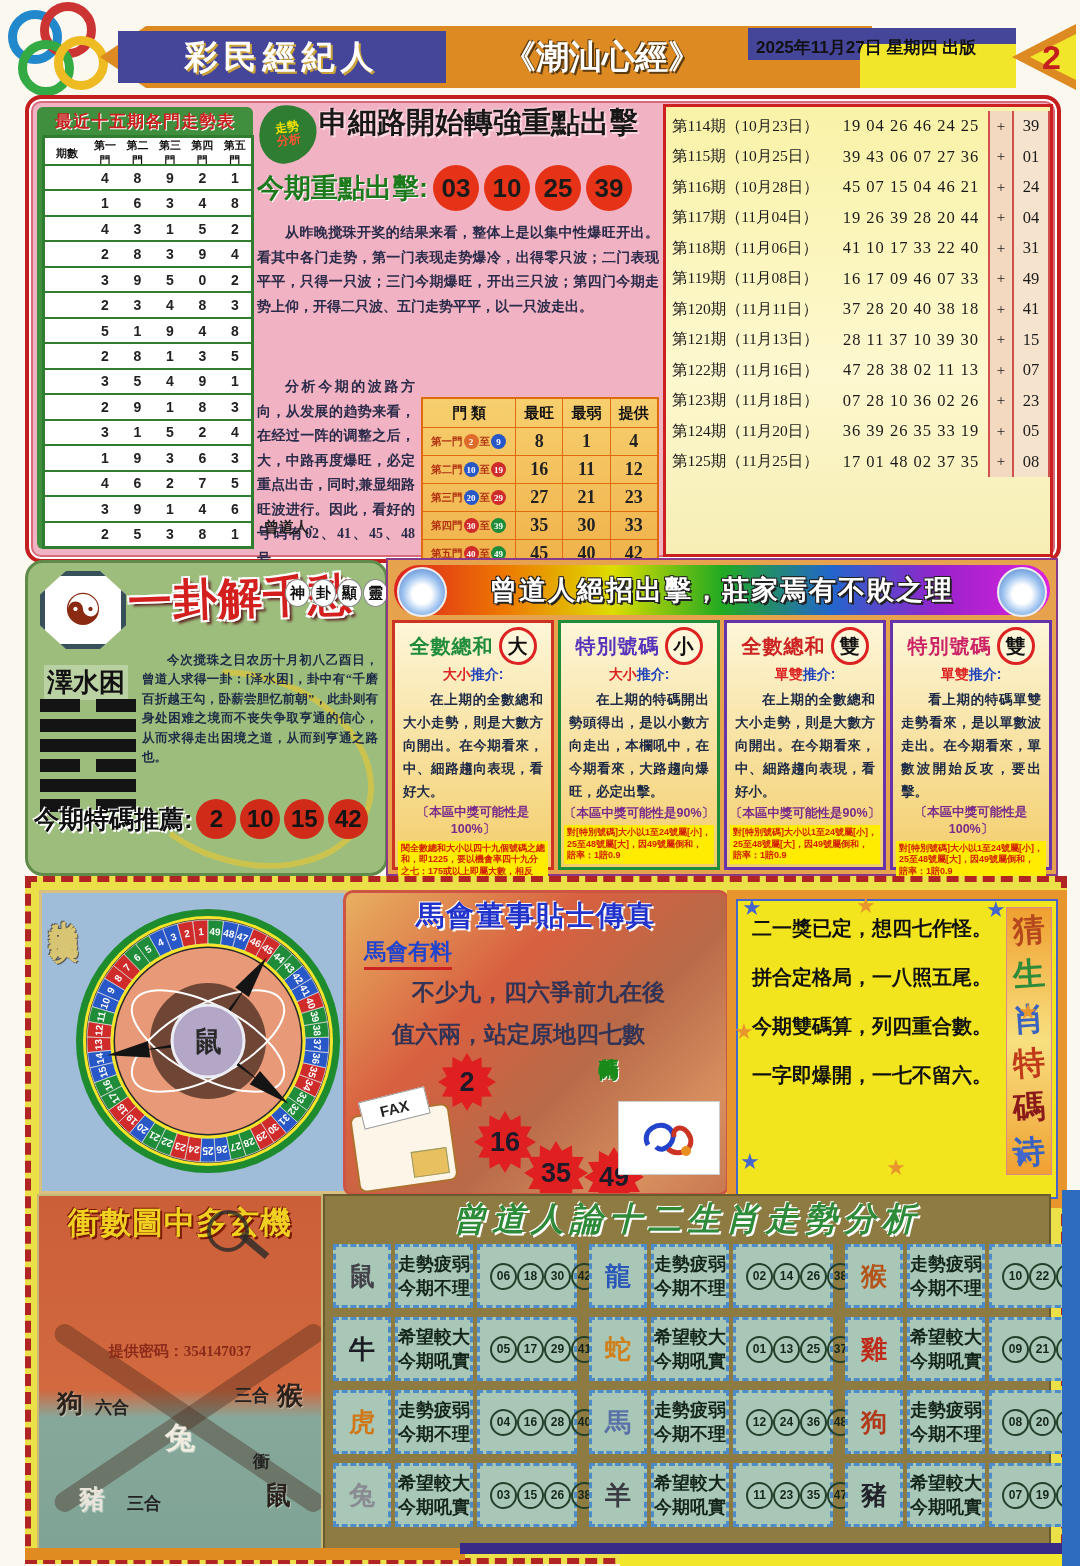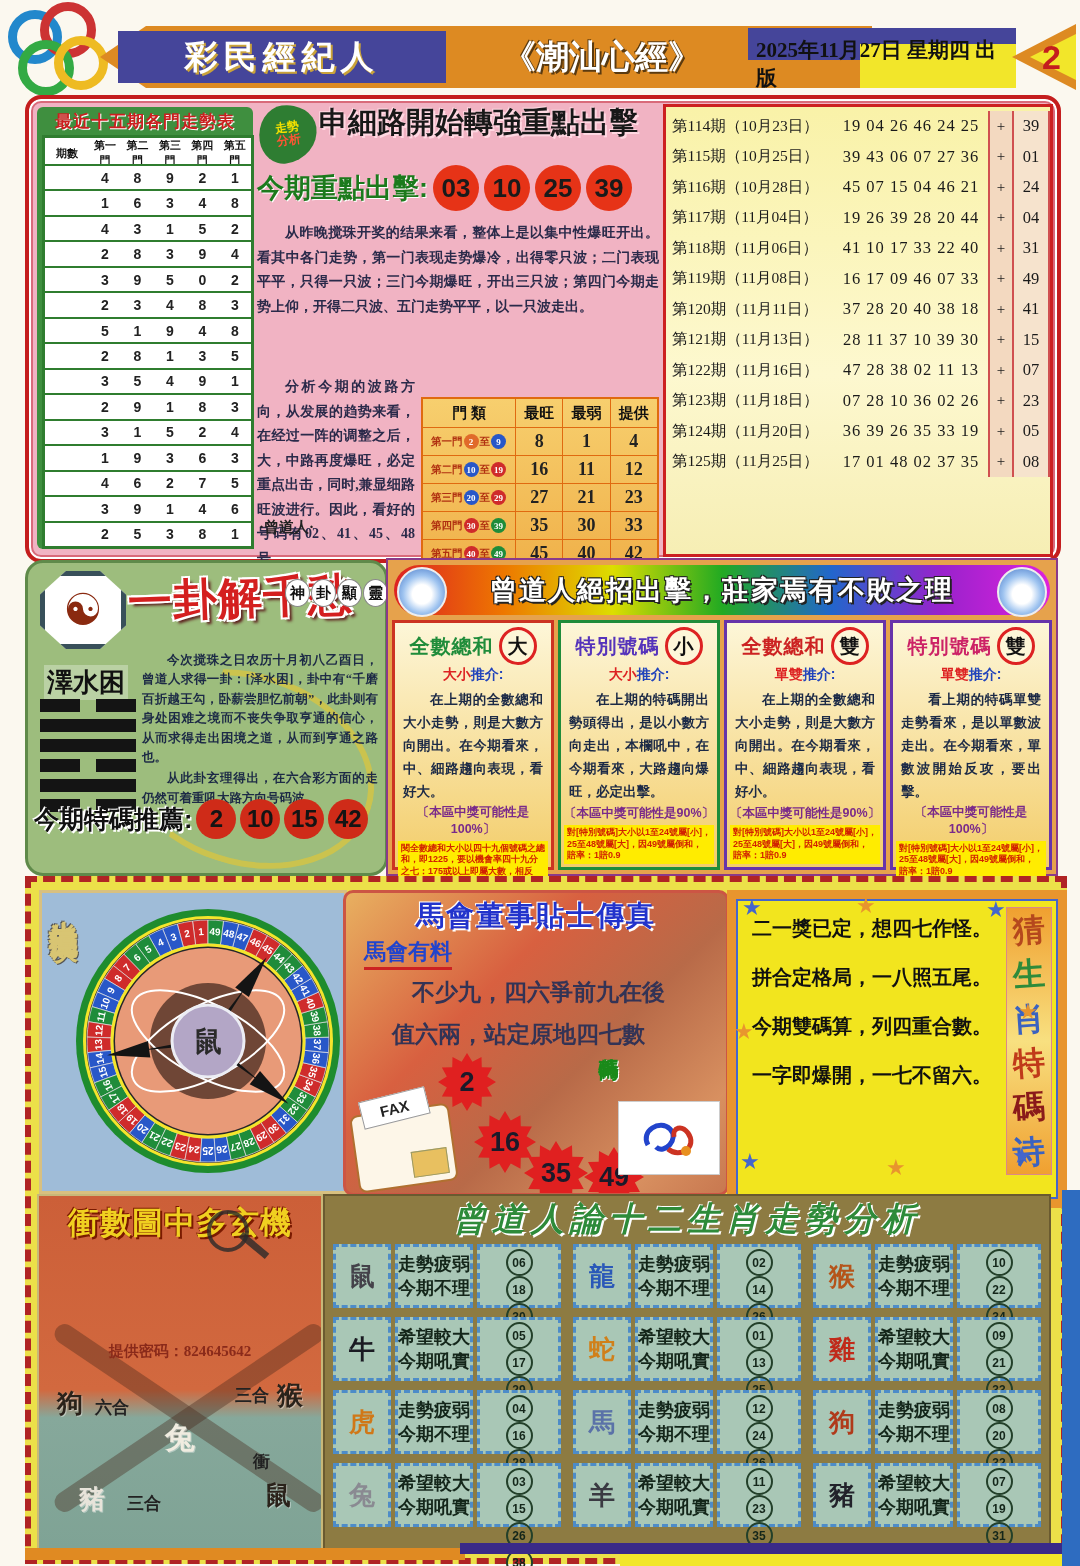--- a/index.html
+++ b/index.html
@@ -11,22 +11,22 @@
   .logo-ring{position:absolute;border-radius:50%;background:transparent;}
   .hdr-band{position:absolute;left:100px;top:26px;width:772px;height:62px;background:#dd8a22;
             clip-path:polygon(0 50%,46px 0,100% 0,100% 100%,46px 100%);}
   .hdr-purple{position:absolute;left:118px;top:31px;width:328px;height:52px;background:#45459a;
               display:flex;align-items:center;justify-content:center;}
   .hdr-brand{color:#fff;font-size:33px;font-weight:900;letter-spacing:6px;text-shadow:2px 2px 0 #caa33a;}
   .hdr-masthead{position:absolute;left:452px;top:31px;width:300px;height:52px;display:flex;align-items:center;justify-content:center;
                 color:#fff;font-size:33px;font-weight:900;text-shadow:2px 2px 0 #5a3a10,-1px -1px 0 #5a3a10;}
   .hdr-date-p{position:absolute;left:748px;top:28px;width:268px;height:32px;background:#45459a;}
   .hdr-date-y{position:absolute;left:860px;top:44px;width:156px;height:44px;background:#f2e62a;}
-  .hdr-date{position:absolute;left:756px;top:36px;width:260px;color:#111;font-size:21px;font-weight:700;
-            font-family:Liberation Serif, serif;}
+  .hdr-date{position:absolute;left:756px;top:36px;width:260px;color:#111;font-size:17px;font-weight:700;
+            font-family:Liberation Sans, sans-serif;}
   .hdr-arrow{position:absolute;left:1012px;top:24px;width:64px;height:66px;background:#dd8a22;
              clip-path:polygon(100% 0,100% 100%,0 50%);}
   .hdr-arrow-inner{position:absolute;left:1030px;top:34px;width:46px;height:46px;background:#f2e62a;
              clip-path:polygon(100% 0,100% 100%,0 50%);}
   .hdr-page{position:absolute;left:1042px;top:38px;font-size:34px;font-weight:900;color:#c41e1e;}
 
   
   .top-box{position:absolute;left:25px;top:95px;width:1028px;height:460px;background:#f1b3c3;
            border:4px solid #c41e1e;border-radius:16px;
            box-shadow:inset 0 0 0 2px #fff,inset 0 0 0 4px #d96a7a;}
@@ -189,22 +189,22 @@
   .grid-panel{position:absolute;left:292px;top:312px;width:724px;height:352px;background:#8d7b42;border:2px solid #6a5a30;}
   .grid-title{height:46px;display:flex;align-items:center;justify-content:center;font-size:33px;font-weight:900;color:#2e8b3a;
               letter-spacing:6px;text-shadow:2px 2px 0 #fff,-1px -1px 0 #fff;font-style:italic;}
   .grid-cells{display:grid;grid-template-columns:repeat(3,1fr);gap:9px 12px;padding:2px 8px;}
   .zcell{display:flex;gap:4px;height:64px;}
   .zc-icon{width:52px;background:#a9c7b6;border:3px dashed #4d8cc8;display:flex;align-items:center;justify-content:center;
            font-size:26px;font-weight:900;}
   .zc-text{flex:1;background:#a9c7b6;border:3px dashed #4d8cc8;display:flex;flex-direction:column;align-items:center;justify-content:center;}
   .zc-text div{font-size:18px;font-weight:900;color:#14261a;line-height:1.35;white-space:nowrap;
                font-family:"Liberation Serif","DejaVu Serif",serif;}
-  .zc-nums{width:74px;background:#a9c7b6;border:3px dashed #4d8cc8;display:grid;grid-template-columns:1fr;
-           align-items:center;justify-items:center;padding:2px;}
+  .zc-nums{width:74px;background:#a9c7b6;border:3px dashed #4d8cc8;display:grid;grid-template-columns:1fr 1fr 1fr 1fr;
+           align-items:center;justify-items:center;padding:10px;}
   .zc-nums span{width:23px;height:23px;border:2px solid #23402a;border-radius:50%;display:flex;align-items:center;justify-content:center;
                 font-size:12px;font-weight:700;color:#14261a;}
   
   .f1{position:absolute;left:25px;top:1548px;width:440px;height:12px;background:#e08a22;}
   .f2{position:absolute;left:460px;top:1543px;width:620px;height:11px;background:#3a2a88;}
   .f3{position:absolute;left:620px;top:1554px;width:460px;height:12px;background:#f2e62a;}
   .blue-edge{position:absolute;left:1062px;top:1190px;width:18px;height:376px;background:#2e6cc0;}
 </style>
 </head>
 <body>
@@ -555,21 +555,20 @@
         <div class="hx-line">
           <div class="hx-solid"></div>
         </div>
         <div class="hx-line">
           <div class="hx-b"></div>
           <div class="hx-b"></div>
         </div>
       </div>
     <div class="hex-text">
       <p>今次搅珠之日农历十月初八乙酉日，曾道人求得一卦：[泽水困]，卦中有“千磨百折越王勾，卧薪尝胆忆前朝”，此卦则有身处困难之境而不丧失争取亨通的信心，从而求得走出困境之道，从而到亨通之路也。</p>
-      <p>从此卦玄理得出，在六合彩方面的走仍然可着重吼大路方向号码波。</p>
     </div>
     <div class="rec-row">
       <span class="rec-label">今期特碼推薦:</span>
       <span class="rec-balls"><span class="ball">2</span><span class="ball">10</span><span class="ball">15</span><span class="ball">42</span></span>
     </div>
   </div>
 
   <div class="zd-box">
     <div class="zd-banner">
       <div class="zd-sun" style="left:3px;"></div>
@@ -790,21 +789,21 @@
         <span class="star" style="left: 150px; top: 256px; color: rgb(232, 149, 46);">★</span>
         <span class="star" style="left: 276px; top: 244px; color: rgb(68, 102, 204);">★</span>
       </div>
 
     <div class="chong-panel">
       <div class="chong-x1"></div>
       <div class="chong-x2"></div>
       <div class="chong-title">衝數圖中多玄機</div>
       <div class="magnifier"></div>
       <div class="mag-handle"></div>
-      <div class="chong-pass">提供密码：824645642</div>
+      <div class="chong-pass">提供密码：354147037</div>
       <span class="animal" style="left:18px;top:190px;">狗</span>
       <span class="alabel" style="left:56px;top:200px;">六合</span>
       <span class="alabel" style="left:196px;top:188px;">三合</span>
       <span class="animal" style="left:238px;top:182px;">猴</span>
       <span class="animal" style="left:126px;top:222px;font-size:30px;color:#f0ece0;">兔</span>
       <span class="alabel" style="left:214px;top:254px;">衝</span>
       <span class="animal" style="left:226px;top:282px;">鼠</span>
       <span class="animal" style="left:40px;top:286px;color:#e8e4da;">豬</span>
       <span class="alabel" style="left:88px;top:296px;">三合</span>
     </div>

